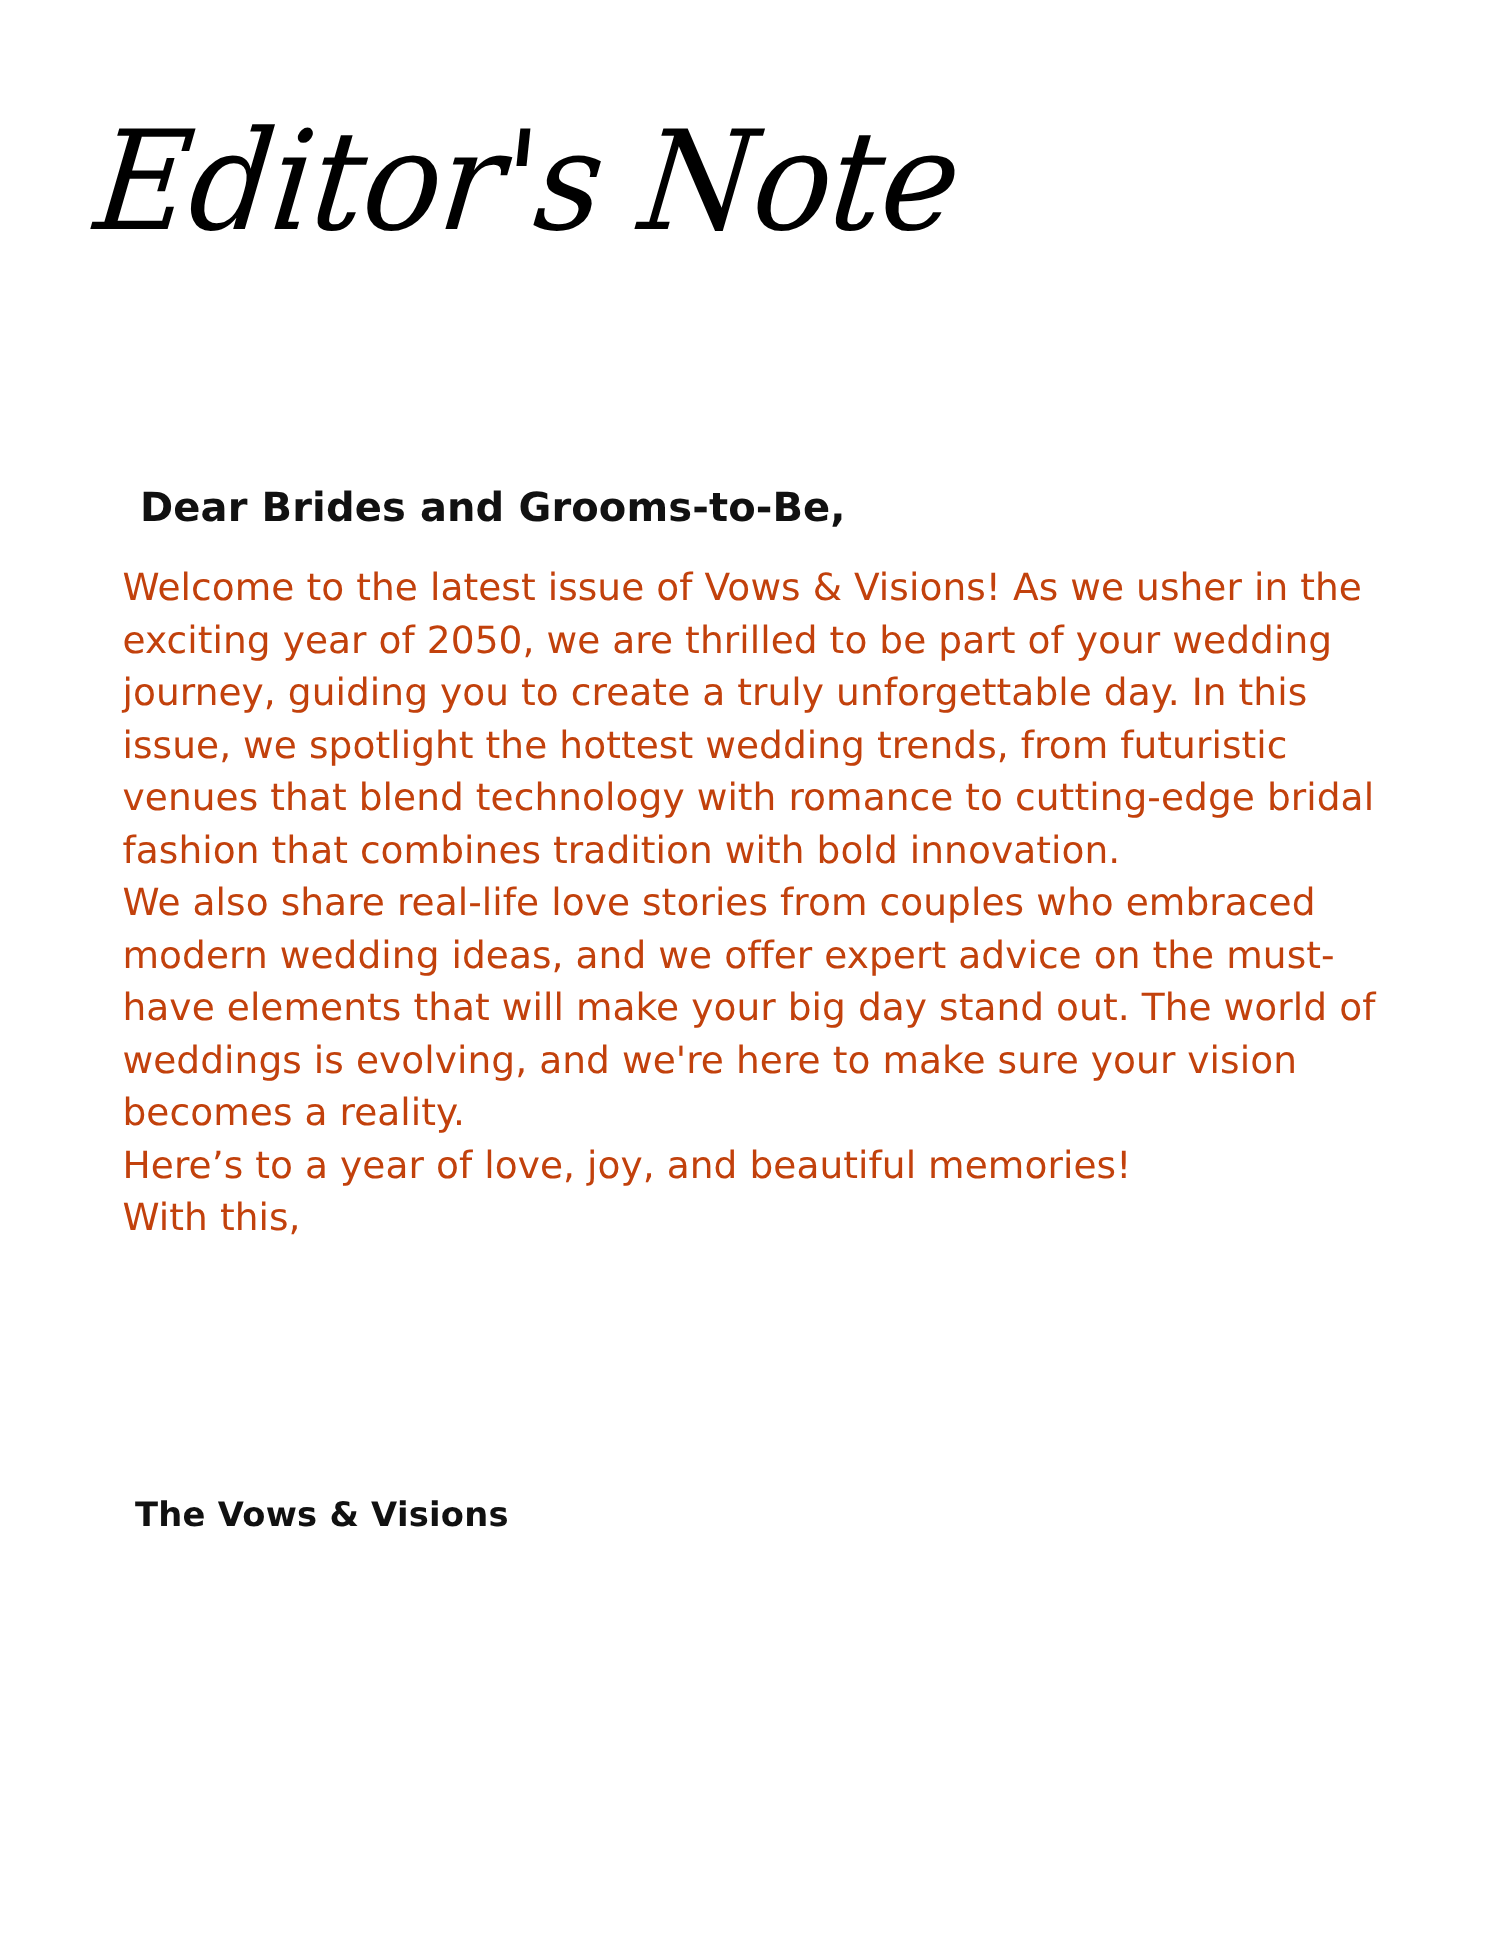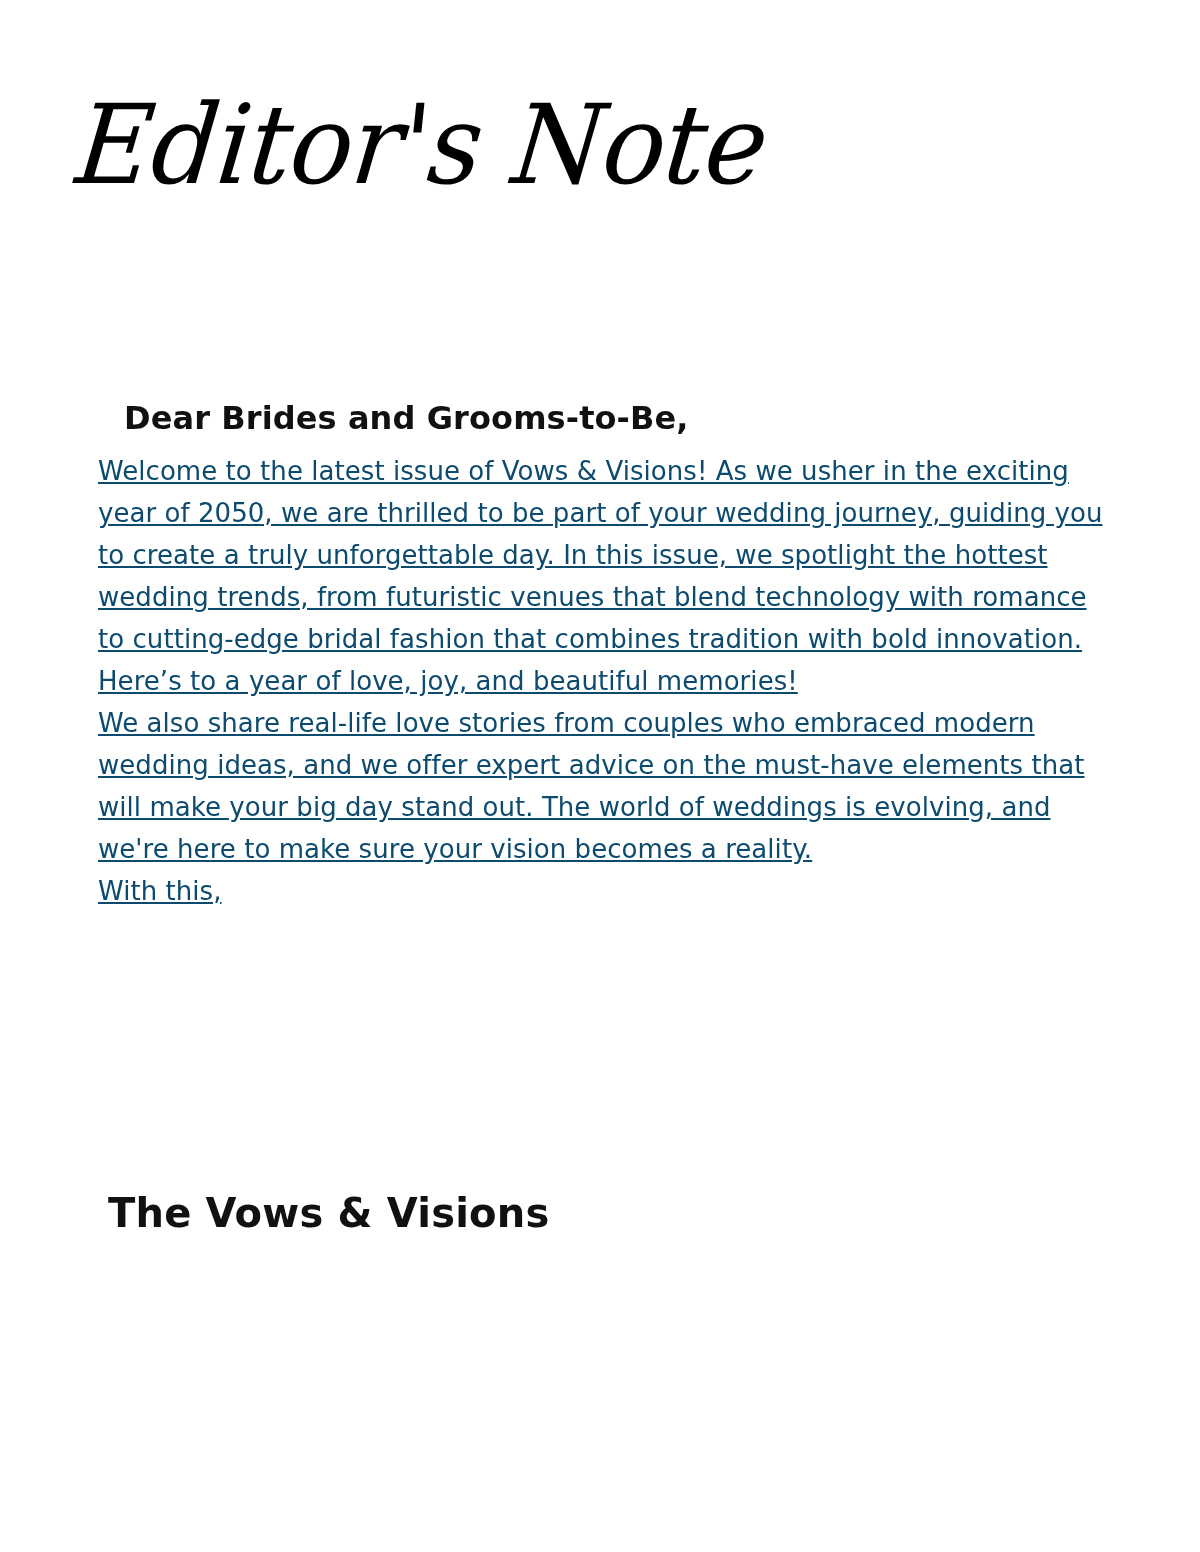--- a/index.html
+++ b/index.html
@@ -45,81 +45,80 @@
     transform-origin: left bottom;
     margin: 0;
     padding: 0;
   }
 
   
   .salutation {
     position: absolute;
     left: 108px;
     top: 381px;
-    margin: 16px;
+    margin: 4px;
     font-family: "DejaVu Sans", "Liberation Sans", sans-serif;
     font-weight: 700;
     font-size: 32px;
     line-height: 42px;
     letter-spacing: 0.1px;
     color: #111111;
     white-space: nowrap;
   }
 
   
   .body-copy {
     position: absolute;
     left: 98px;
     top: 450px;
     width: 1005px;
   }
   .body-copy p {
     margin: 0;
     font-family: "DejaVu Sans", "Liberation Sans", sans-serif;
     font-weight: 400;
-    font-size: 26px;
+    font-size: 30px;
     line-height: 42px;
     letter-spacing: 0.05px;
-    color: #0c4a6e;
-    text-decoration: underline;
+    color: #c2410c;
   }
 
   
   .signature {
     position: absolute;
     left: 108px;
     top: 1190px;
     width: 520px;
   }
   .signature .sig-line {
     margin: 0;
     font-family: "DejaVu Sans", "Liberation Sans", sans-serif;
     font-weight: 700;
-    font-size: 40px;
+    font-size: 27px;
     line-height: 46px;
     letter-spacing: 0.2px;
     color: #111111;
     white-space: nowrap;
   }
 </style>
 </head>
 <body>
 
 <div class="page">
 
   <div class="title-wrap">
     <h1 class="title">Editor's Note</h1>
   </div>
 
   <h2 class="salutation">Dear Brides and Grooms-to-Be,</h2>
 
   <div class="body-copy">
     <p>Welcome to the latest issue of Vows &amp; Visions! As we usher in the exciting year of 2050, we are thrilled to be part of your wedding journey, guiding you to create a truly unforgettable day. In this issue, we spotlight the hottest wedding trends, from futuristic venues that blend technology with romance to cutting-edge bridal fashion that combines tradition with bold innovation.</p>
+    <p>We also share real-life love stories from couples who embraced modern wedding ideas, and we offer expert advice on the must-have elements that will make your big day stand out. The world of weddings is evolving, and we're here to make sure your vision becomes a reality.</p>
     <p>Here’s to a year of love, joy, and beautiful memories!</p>
-    <p>We also share real-life love stories from couples who embraced modern wedding ideas, and we offer expert advice on the must-have elements that will make your big day stand out. The world of weddings is evolving, and we're here to make sure your vision becomes a reality.</p>
     <p>With this,</p>
   </div>
 
   <div class="signature">
     <p class="sig-line">The Vows &amp; Visions</p>
   </div>
 
 </div>
 
 </body></html>

